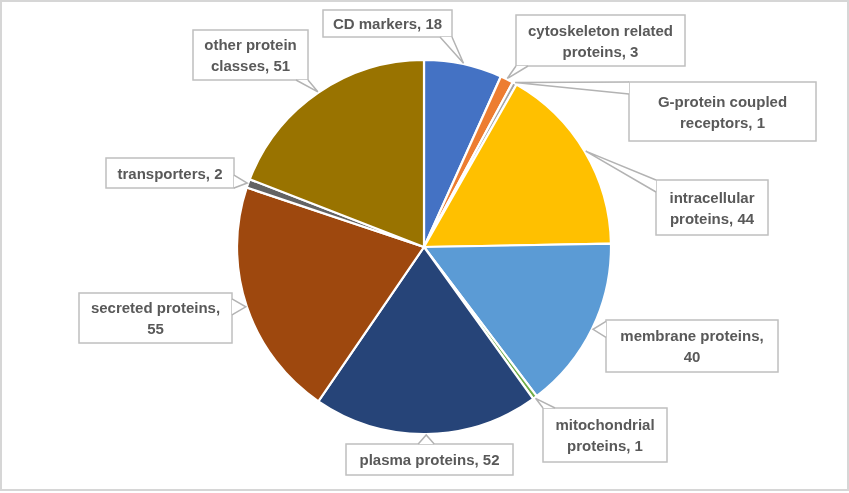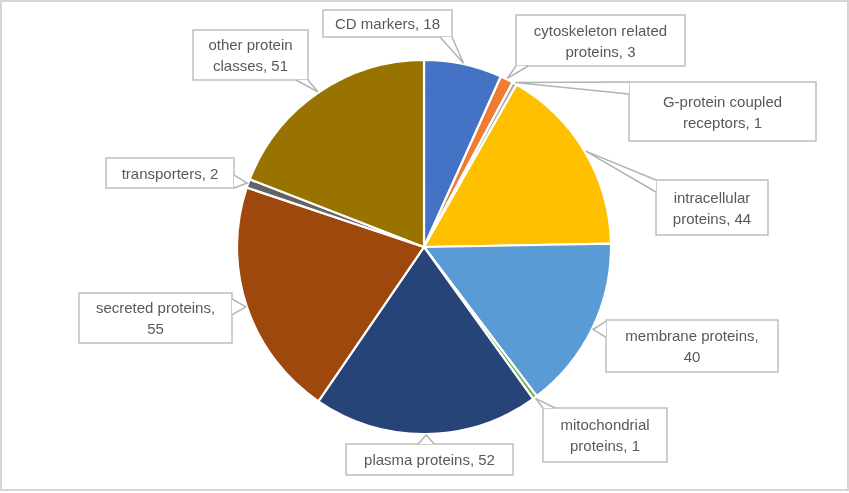--- a/index.html
+++ b/index.html
@@ -6,20 +6,21 @@
     margin: 0;
     padding: 0;
     background: #ffffff;
     font-family: "Liberation Sans", sans-serif;
   }
   .chart-frame {
     position: relative;
     width: 849px;
     height: 493px;
     background: #ffffff;
+    font-weight: bold;
   }
   svg {
     display: block;
     position: absolute;
     left: 0;
     top: 0;
   }
   svg text {
     font-family: "Liberation Sans", sans-serif;
   }

